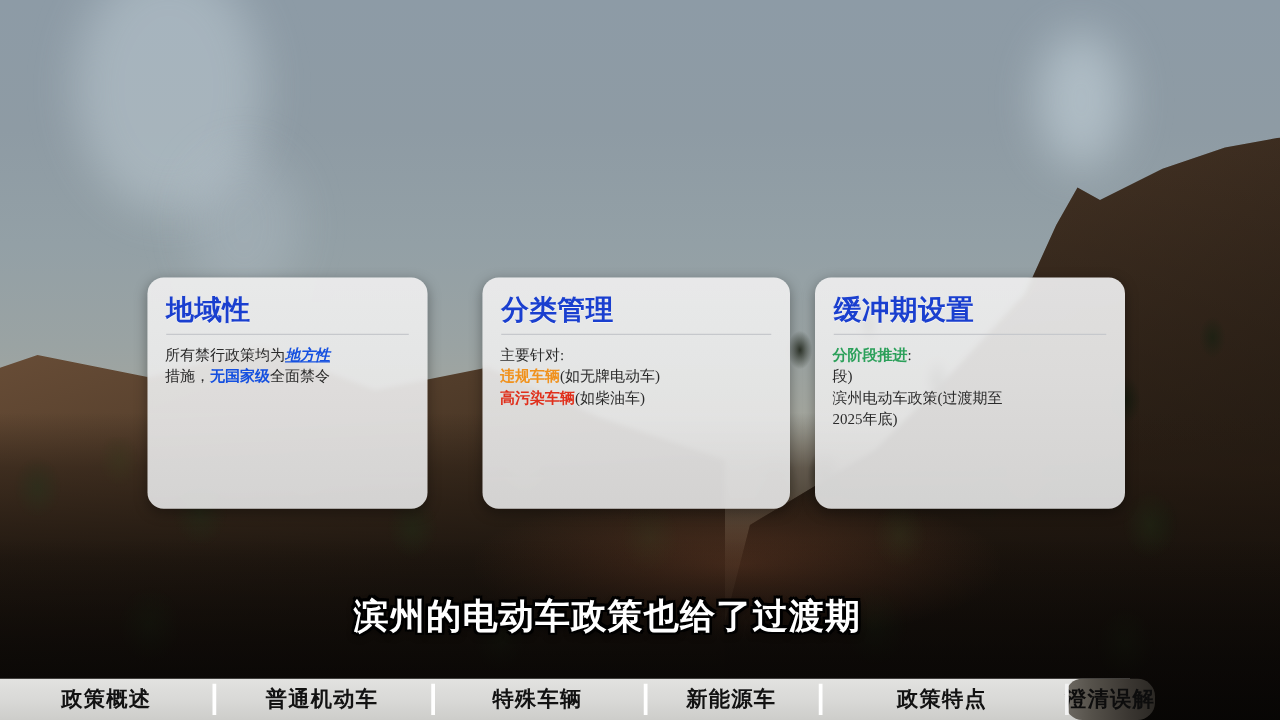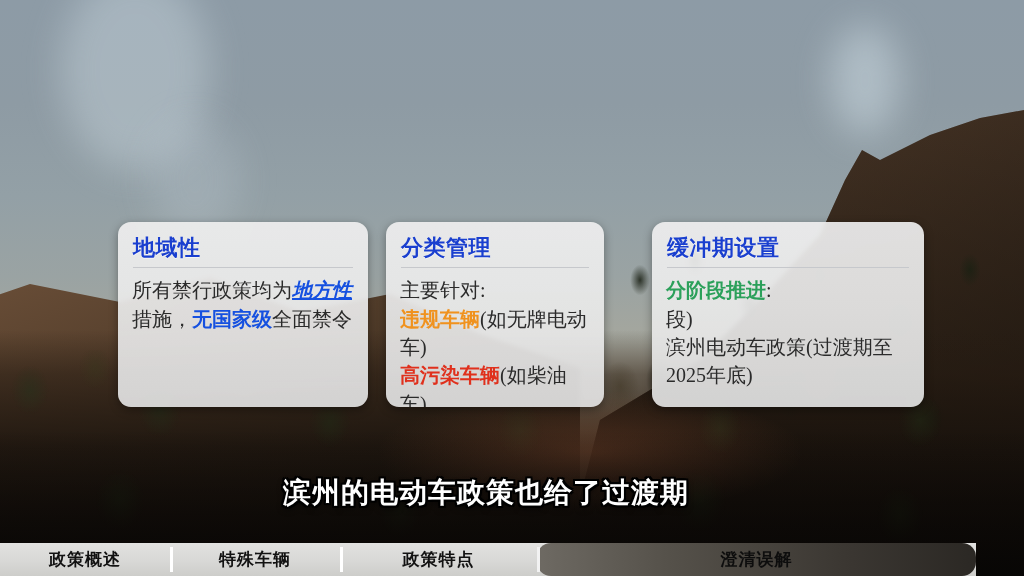--- a/index.html
+++ b/index.html
@@ -145,40 +145,40 @@
     top: 222px;
     height: 185px;
     border-radius: 13px;
     background: linear-gradient(180deg, rgba(238,238,238,0.93) 0%, rgba(233,233,233,0.93) 45%, rgba(226,226,226,0.92) 100%);
     box-shadow: 0 3px 10px rgba(0,0,0,0.35);
     box-sizing: border-box;
     padding: 14px 13px 10px 13px;
     overflow: hidden;
     backdrop-filter: blur(2px);
   }
-  .card-1 { left: 118px; width: 250px; }
-  .card-2 { left: 386px; width: 218px; }
-  .card-3 { left: 652px; width: 272px; }
+  .card-1 { left: 118px; width: 224px; }
+  .card-2 { left: 386px; width: 246px; }
+  .card-3 { left: 652px; width: 248px; }
 
   .card-title {
     font-size: 22px;
     font-weight: bold;
     color: #1a3fcf;
     letter-spacing: 0.5px;
     line-height: 1.1;
     margin: 0 0 7px 2px;
     text-shadow: 0 1px 0 rgba(255,255,255,0.55);
   }
   .card-rule {
     height: 1px;
     background: #c6c8cc;
     margin: 0 2px 8px 2px;
   }
   .card-body {
-    font-size: 20px;
+    font-size: 12px;
     line-height: 1.42;
     color: #2b2b2b;
     margin: 0 1px;
   }
   .card-body p { margin: 0; }
   .hl-blue-u {
     color: #1550e0;
     font-weight: bold;
     font-style: italic;
     text-decoration: underline;
@@ -202,21 +202,21 @@
     text-shadow:
       -2px -2px 0 #000, 2px -2px 0 #000, -2px 2px 0 #000, 2px 2px 0 #000,
       0 -2px 0 #000, 0 2px 0 #000, -2px 0 0 #000, 2px 0 0 #000,
       0 3px 6px rgba(0,0,0,0.8);
   }
 
   
   .navbar {
     position: absolute;
     left: 0; top: 543px;
-    width: 976px; height: 33px;
+    width: 904px; height: 33px;
     display: flex;
     align-items: stretch;
     background: linear-gradient(180deg, #e2e2e0 0%, #d8d8d6 55%, #cdcdca 100%);
   }
   .nav-item {
     display: flex;
     align-items: center;
     justify-content: center;
     font-family: "Liberation Serif", "DejaVu Serif", serif;
     font-size: 17px;
@@ -309,23 +309,29 @@
     </div>
 
   </div>
 
   <div class="subtitle">滨州的电动车政策也给了过渡期</div>
 
   <div class="navbar">
     <div class="nav-item" style="flex:0 0 170px">
       <span>政策概述</span>
     </div>
+    <div class="nav-item" style="flex:0 0 175px">
+      <span>普通机动车</span>
+    </div>
     <div class="nav-item" style="flex:0 0 170px">
       <span>特殊车辆</span>
     </div>
+    <div class="nav-item" style="flex:0 0 140px">
+      <span>新能源车</span>
+    </div>
     <div class="nav-item" style="flex:0 0 197px">
       <span>政策特点</span>
     </div>
     <div class="nav-item dark" style="flex:1 1 auto">
       <span>澄清误解</span>
     </div>
   </div>
 
 </div>
 

